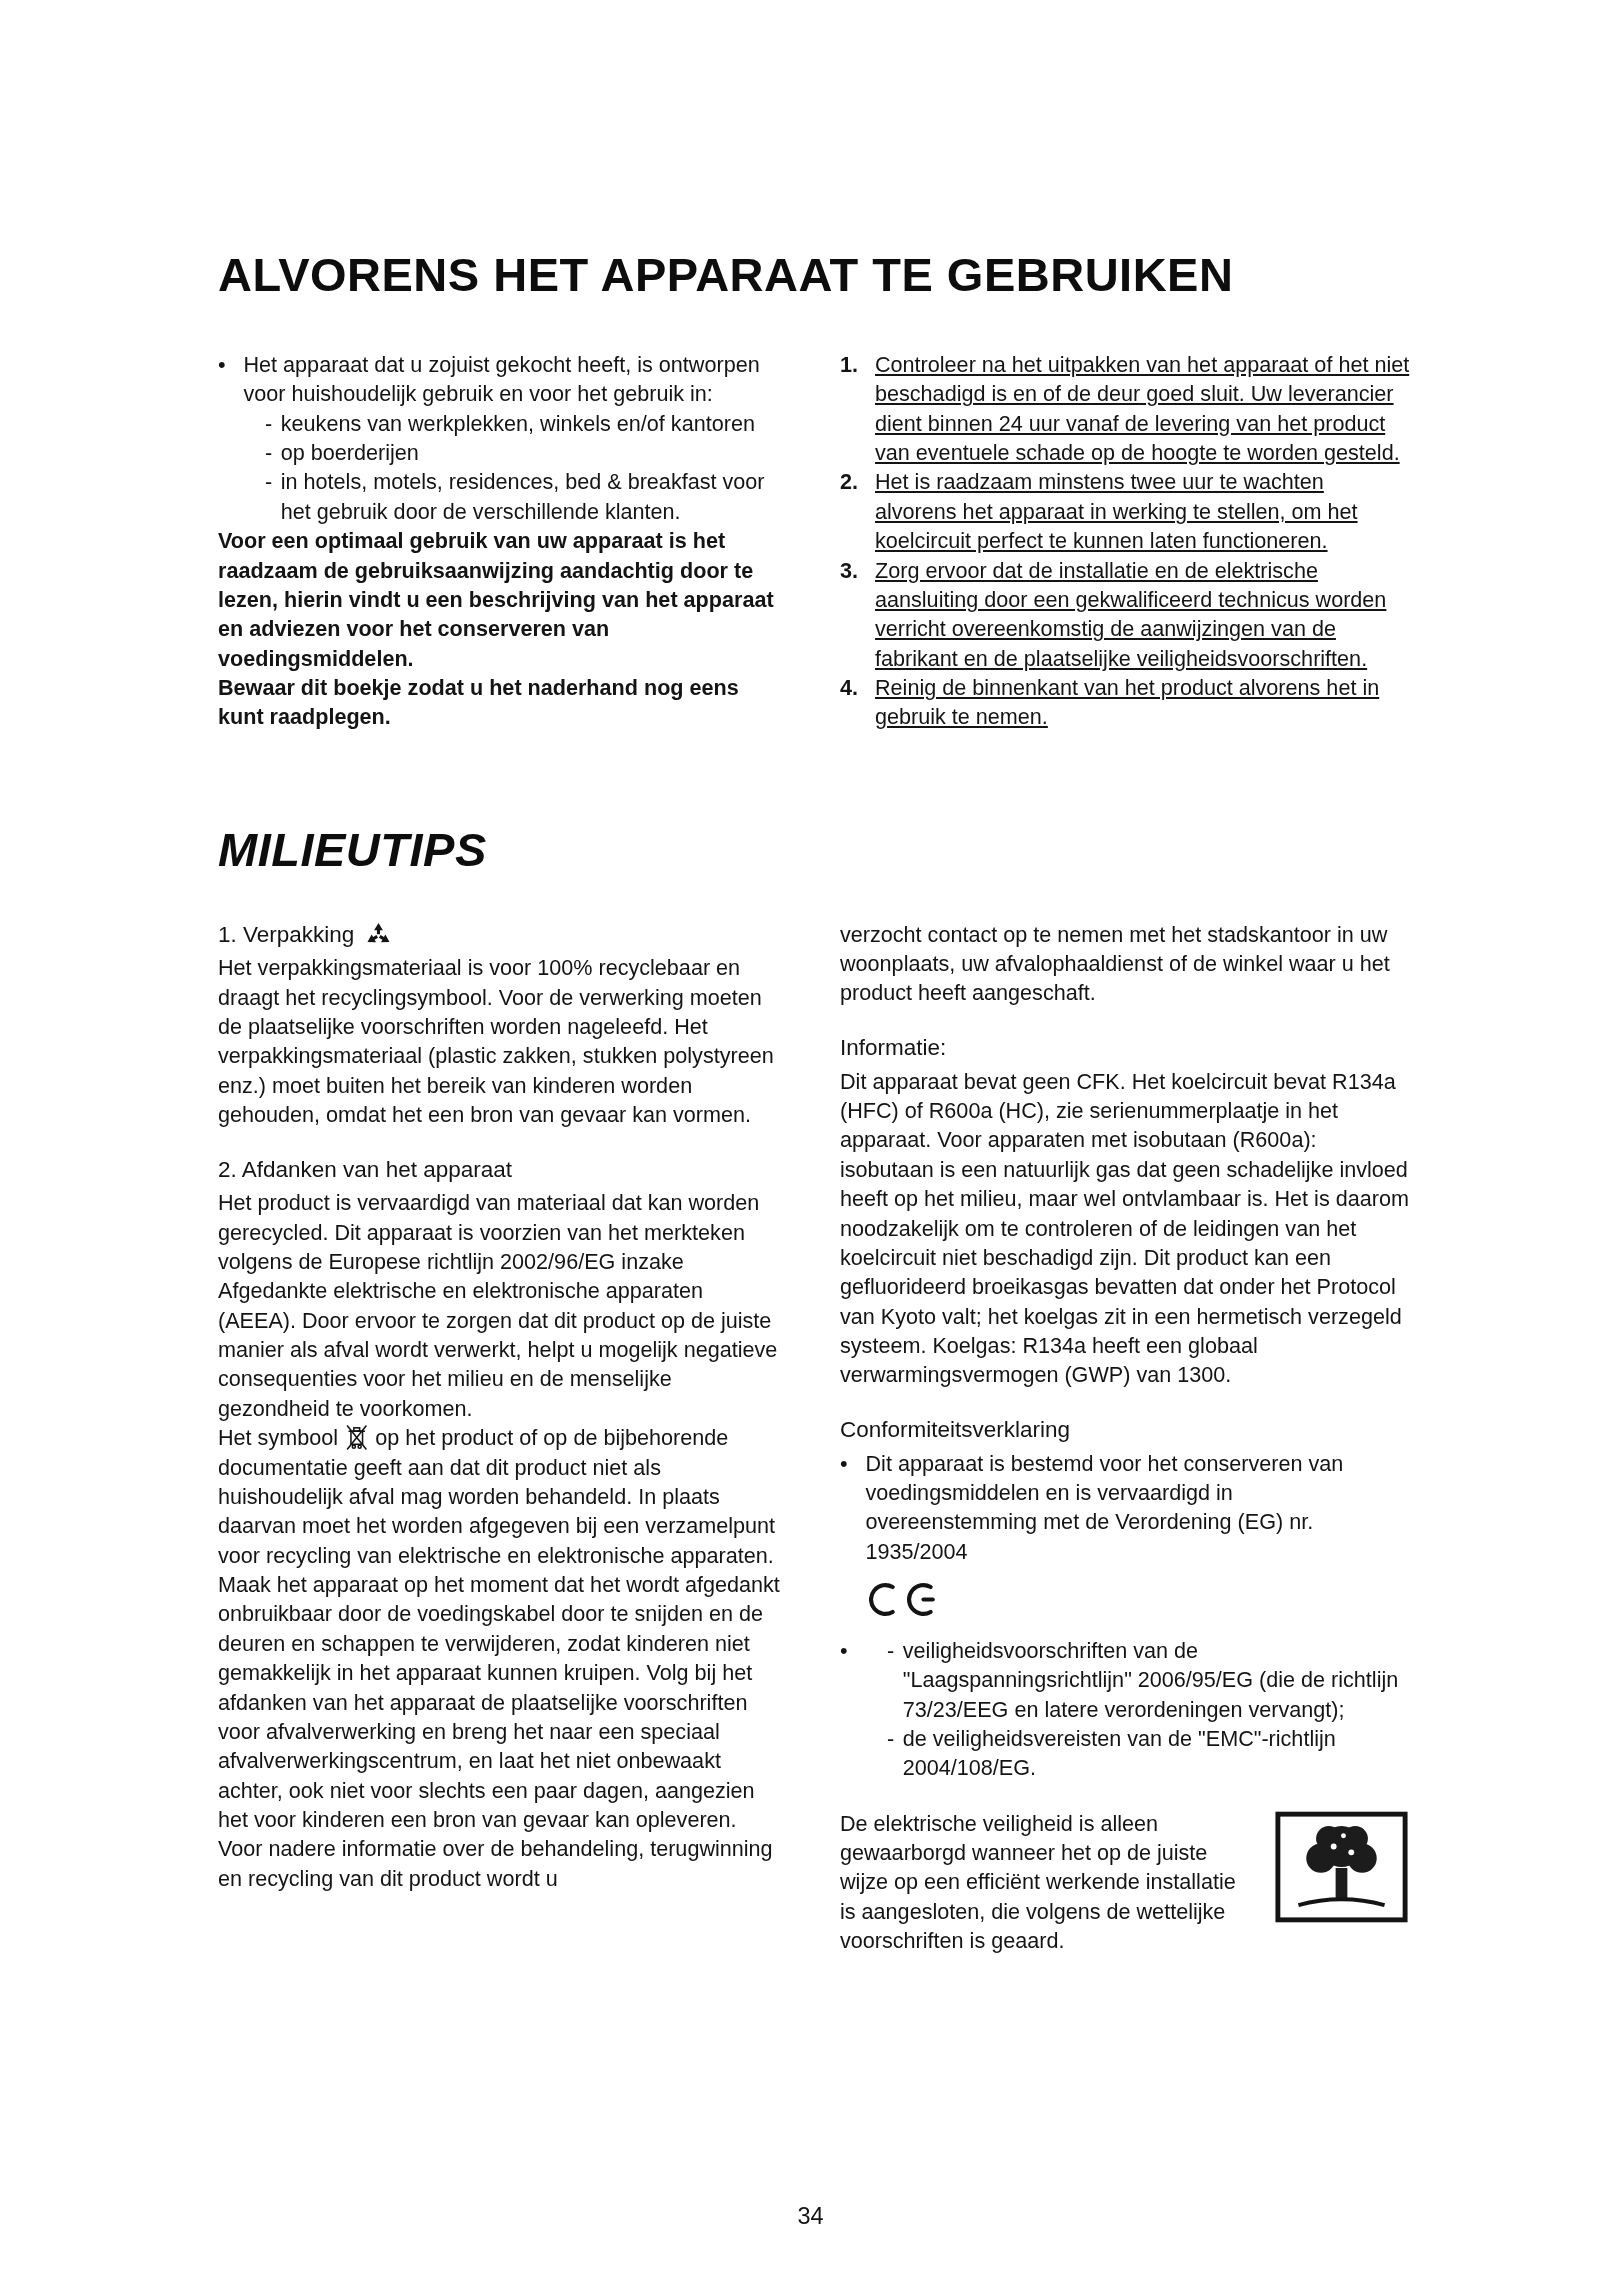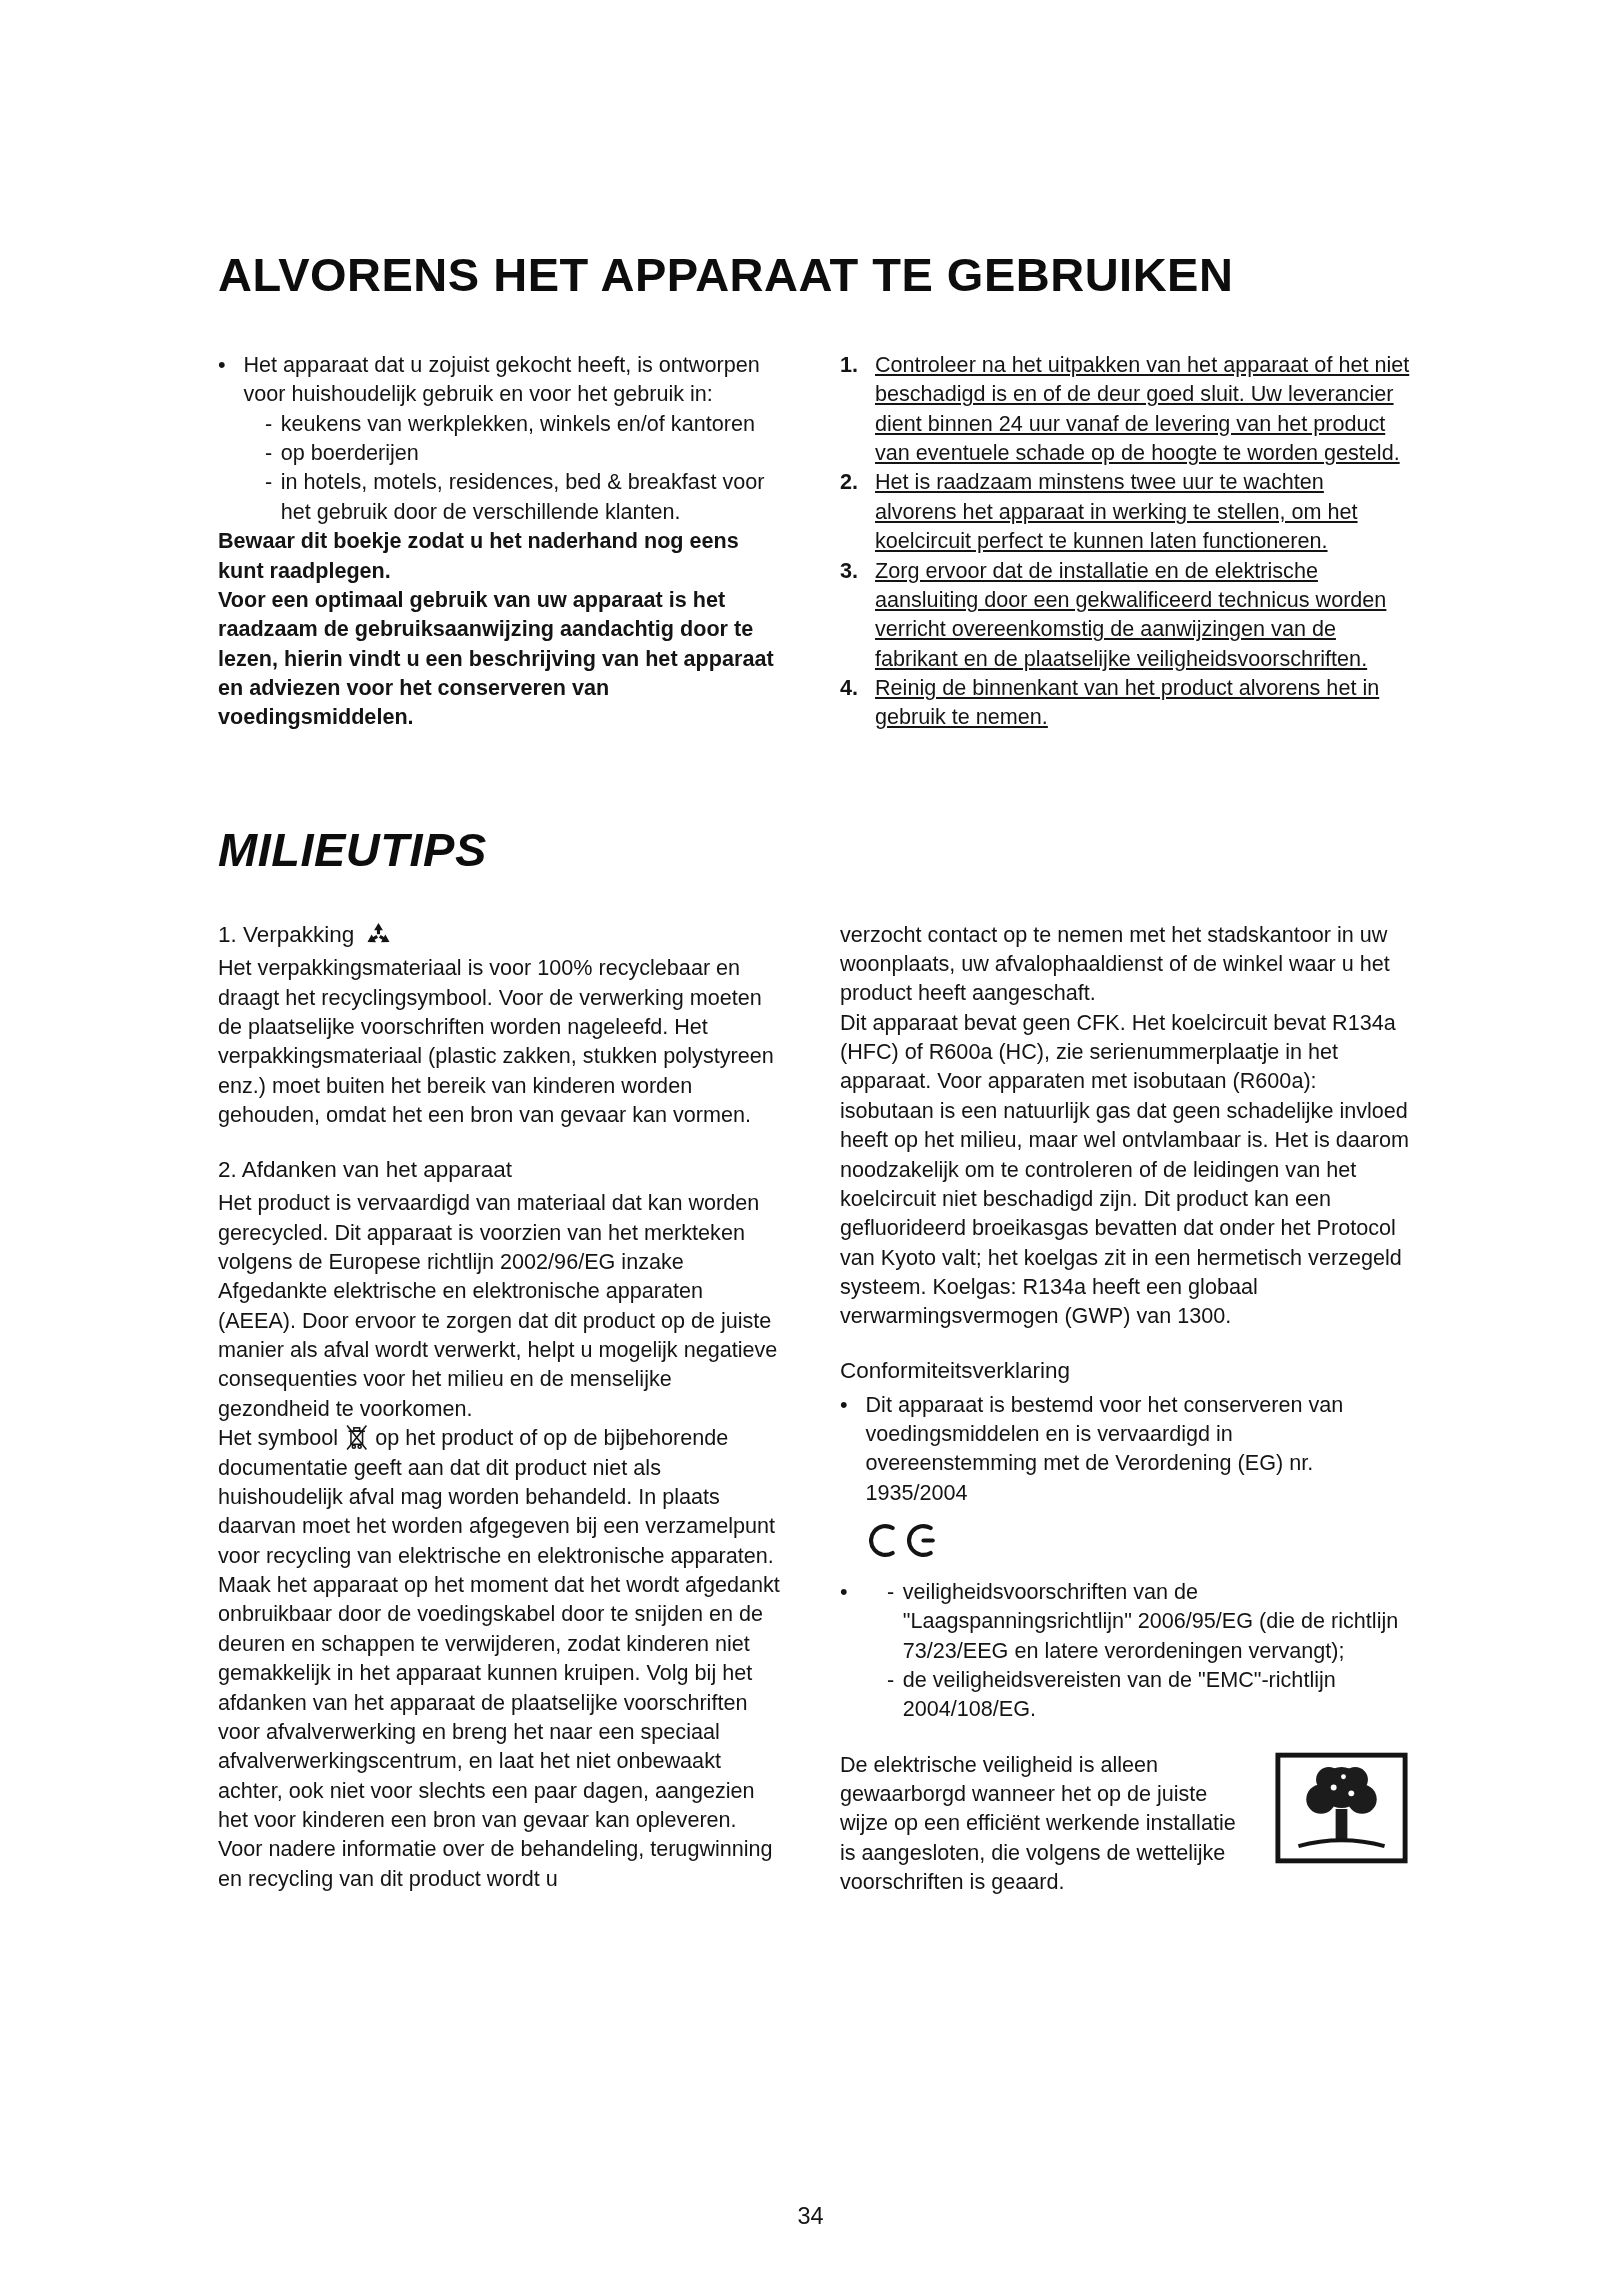--- a/index.html
+++ b/index.html
@@ -81,22 +81,22 @@
               <div class="sub-item">
                 <span class="dash-mark">-</span>
                 <span>op boerderijen</span>
               </div>
               <div class="sub-item">
                 <span class="dash-mark">-</span>
                 <span>in hotels, motels, residences, bed &amp; breakfast voor het gebruik door de verschillende klanten.</span>
               </div>
             </div>
           </div>
+          <div class="bold-para">Voor een optimaal gebruik van uw apparaat is het raadzaam de gebruiksaanwijzing aandachtig door te lezen, hierin vindt u een beschrijving van het apparaat en adviezen voor het conserveren van voedingsmiddelen.</div>
           <div class="bold-para">Bewaar dit boekje zodat u het naderhand nog eens kunt raadplegen.</div>
-          <div class="bold-para">Voor een optimaal gebruik van uw apparaat is het raadzaam de gebruiksaanwijzing aandachtig door te lezen, hierin vindt u een beschrijving van het apparaat en adviezen voor het conserveren van voedingsmiddelen.</div>
         </div>
         <div class="col-right">
           <div class="step">
             <span class="step-num">1.</span>
             <span class="step-text">Controleer na het uitpakken van het apparaat of het niet beschadigd is en of de deur goed sluit. Uw leverancier dient binnen 24 uur vanaf de levering van het product van eventuele schade op de hoogte te worden gesteld.</span>
           </div>
           <div class="step">
             <span class="step-num">2.</span>
             <span class="step-text">Het is raadzaam minstens twee uur te wachten alvorens het apparaat in werking te stellen, om het koelcircuit perfect te kunnen laten functioneren.</span>
           </div>
@@ -146,20 +146,21 @@
                 <line x1="2" y1="2.5" x2="22" y2="27.5"></line>
                 <line x1="22" y1="2.5" x2="2" y2="27.5"></line>
               </g>
             </svg><span>op het product of op de bijbehorende documentatie geeft aan dat dit product niet als huishoudelijk afval mag worden behandeld. In plaats daarvan moet het worden afgegeven bij een verzamelpunt voor recycling van elektrische en elektronische apparaten. Maak het apparaat op het moment dat het wordt afgedankt onbruikbaar door de voedingskabel door te snijden en de deuren en schappen te verwijderen, zodat kinderen niet gemakkelijk in het apparaat kunnen kruipen. Volg bij het afdanken van het apparaat de plaatselijke voorschriften voor afvalverwerking en breng het naar een speciaal afvalverwerkingscentrum, en laat het niet onbewaakt achter, ook niet voor slechts een paar dagen, aangezien het voor kinderen een bron van gevaar kan opleveren. Voor nadere informatie over de behandeling, terugwinning en recycling van dit product wordt u</span>
           </p>
         </div>
 
         <div class="col-right">
           <p class="para">verzocht contact op te nemen met het stadskantoor in uw woonplaats, uw afvalophaaldienst of de winkel waar u het product heeft aangeschaft.</p>
 
+          <div class="sub-heading">Informatie:</div>
           <p class="para">Dit apparaat bevat geen CFK. Het koelcircuit bevat R134a (HFC) of R600a (HC), zie serienummerplaatje in het apparaat. Voor apparaten met isobutaan (R600a): isobutaan is een natuurlijk gas dat geen schadelijke invloed heeft op het milieu, maar wel ontvlambaar is. Het is daarom noodzakelijk om te controleren of de leidingen van het koelcircuit niet beschadigd zijn. Dit product kan een gefluorideerd broeikasgas bevatten dat onder het Protocol van Kyoto valt; het koelgas zit in een hermetisch verzegeld systeem. Koelgas: R134a heeft een globaal verwarmingsvermogen (GWP) van 1300.</p>
 
           <div class="sub-heading">Conformiteitsverklaring</div>
 
           <div class="bullet-item">
             <span class="bullet-mark">•</span>
             <div class="bullet-body">Dit apparaat is bestemd voor het conserveren van voedingsmiddelen en is vervaardigd in overeenstemming met de Verordening (EG) nr. 1935/2004</div>
           </div>
 
           <div class="ce-wrap">

